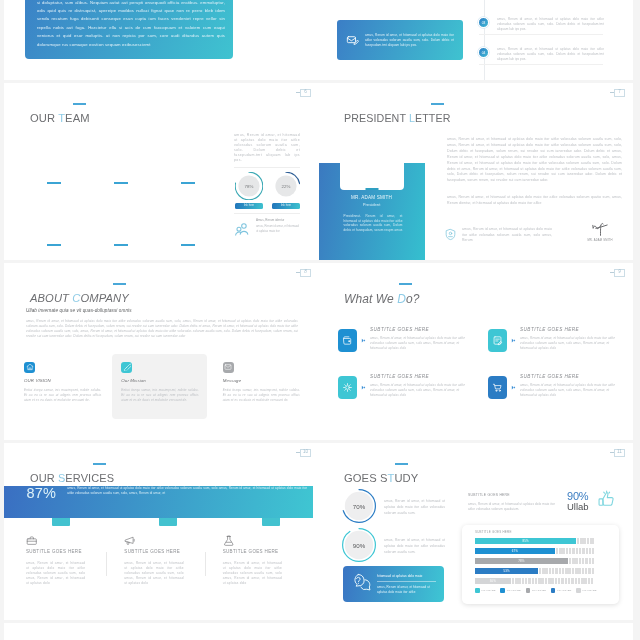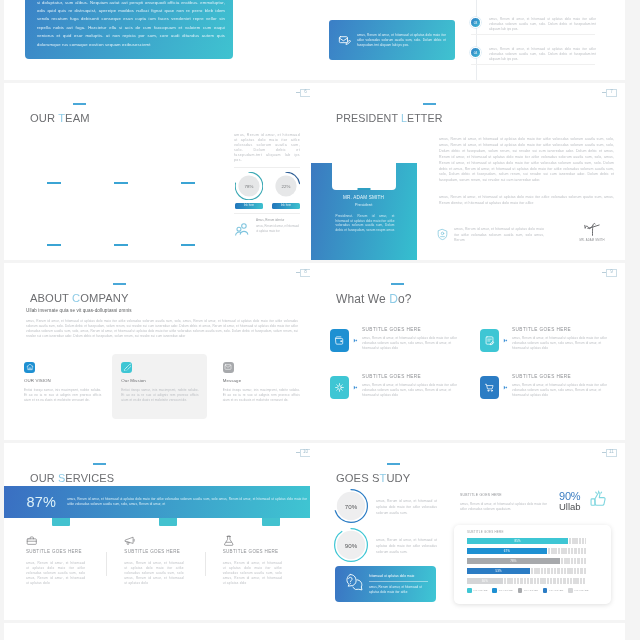--- a/index.html
+++ b/index.html
@@ -2,24 +2,24 @@
 <html><head>
 <meta charset="utf-8">
 <title>Slides</title>
 <style>
 *{box-sizing:border-box;}
 html,body{margin:0;padding:0;}
 body{width:640px;height:640px;background:#fdfdfd;font-family:"Liberation Sans",sans-serif;overflow:hidden;}
 .page{position:relative;width:640px;height:640px;background:#f4f4f4;overflow:hidden;}
 .slide{position:absolute;background:#ffffff;overflow:hidden;width:315px;height:177px;}
 .s-c0{left:4px;}
-.s-c1{left:310px;}
+.s-c1{left:318px;}
 .s-r0{top:-97px;}
 .s-r1{top:83px;}
-.s-r2{top:263px;}
+.s-r2{top:263px;font-style:italic;}
 .s-r3{top:443px;}
 .s-r4{top:623px;}
 
 
 .pagemark{position:absolute;right:8px;top:5.7px;display:flex;align-items:center;gap:0px;}
 .pagemark .dash{width:4.5px;height:1px;background:#b9cdd8;}
 .pagemark .box{width:11px;height:8px;border:1px solid #ccdde6;display:flex;align-items:center;justify-content:center;font-size:4.6px;color:#a3bfce;line-height:1;}
 
 
 .title{position:absolute;margin:4px;font-weight:400;letter-spacing:.1px;color:#6d6e71;white-space:nowrap;line-height:1;text-align:right;}
@@ -116,21 +116,21 @@
 .wd-item{position:relative;display:flex;align-items:flex-start;}
 .wd-ico{flex:0 0 auto;width:19px;height:23px;border-radius:4px;display:flex;
   align-items:center;justify-content:center;margin-top:2px;}
 .wd-arrow{flex:0 0 auto;margin:11px 0 0 3.5px;display:flex;}
 .wd-txt{flex:1;margin-left:4.5px;}
 .wd-label{font-size:4.7px;color:#8e9094;letter-spacing:.42px;}
 .wd-body{margin:3.5px 0 0;font-size:3.1px;line-height:5px;color:#b9bcc0;letter-spacing:.1px;}
 
 
 .sv-banner{position:absolute;left:0;top:43px;width:309px;height:32px;
-  background:linear-gradient(100deg,#3a6fc2 0%,#3fc6d2 100%);display:flex;align-items:center;}
+  background:linear-gradient(100deg,#3a6fc2 0%,#3fc6d2 100%);display:flex;align-items:flex-start;}
 .sv-pct{margin-left:22.5px;font-size:14.5px;color:#ddf1f8;letter-spacing:.2px;line-height:1;}
 .sv-btext{margin:0 0 0 11px;width:240px;font-size:3.1px;line-height:5.1px;color:#dcf0f8;
   text-align:justify;letter-spacing:.1px;}
 .sv-tabs{position:absolute;left:0;top:75px;width:315px;display:flex;}
 .sv-tab{position:absolute;width:18px;height:8px;background:#43c2cf;border-radius:0 0 1px 1px;}
 .sv-tab:nth-child(1){left:48px;}
 .sv-tab:nth-child(2){left:155px;}
 .sv-tab:nth-child(3){left:258px;}
 .sv-cols{position:absolute;left:12px;top:89px;width:294px;display:flex;}
 .sv-col{flex:1;padding:0 28px 0 10px;}

